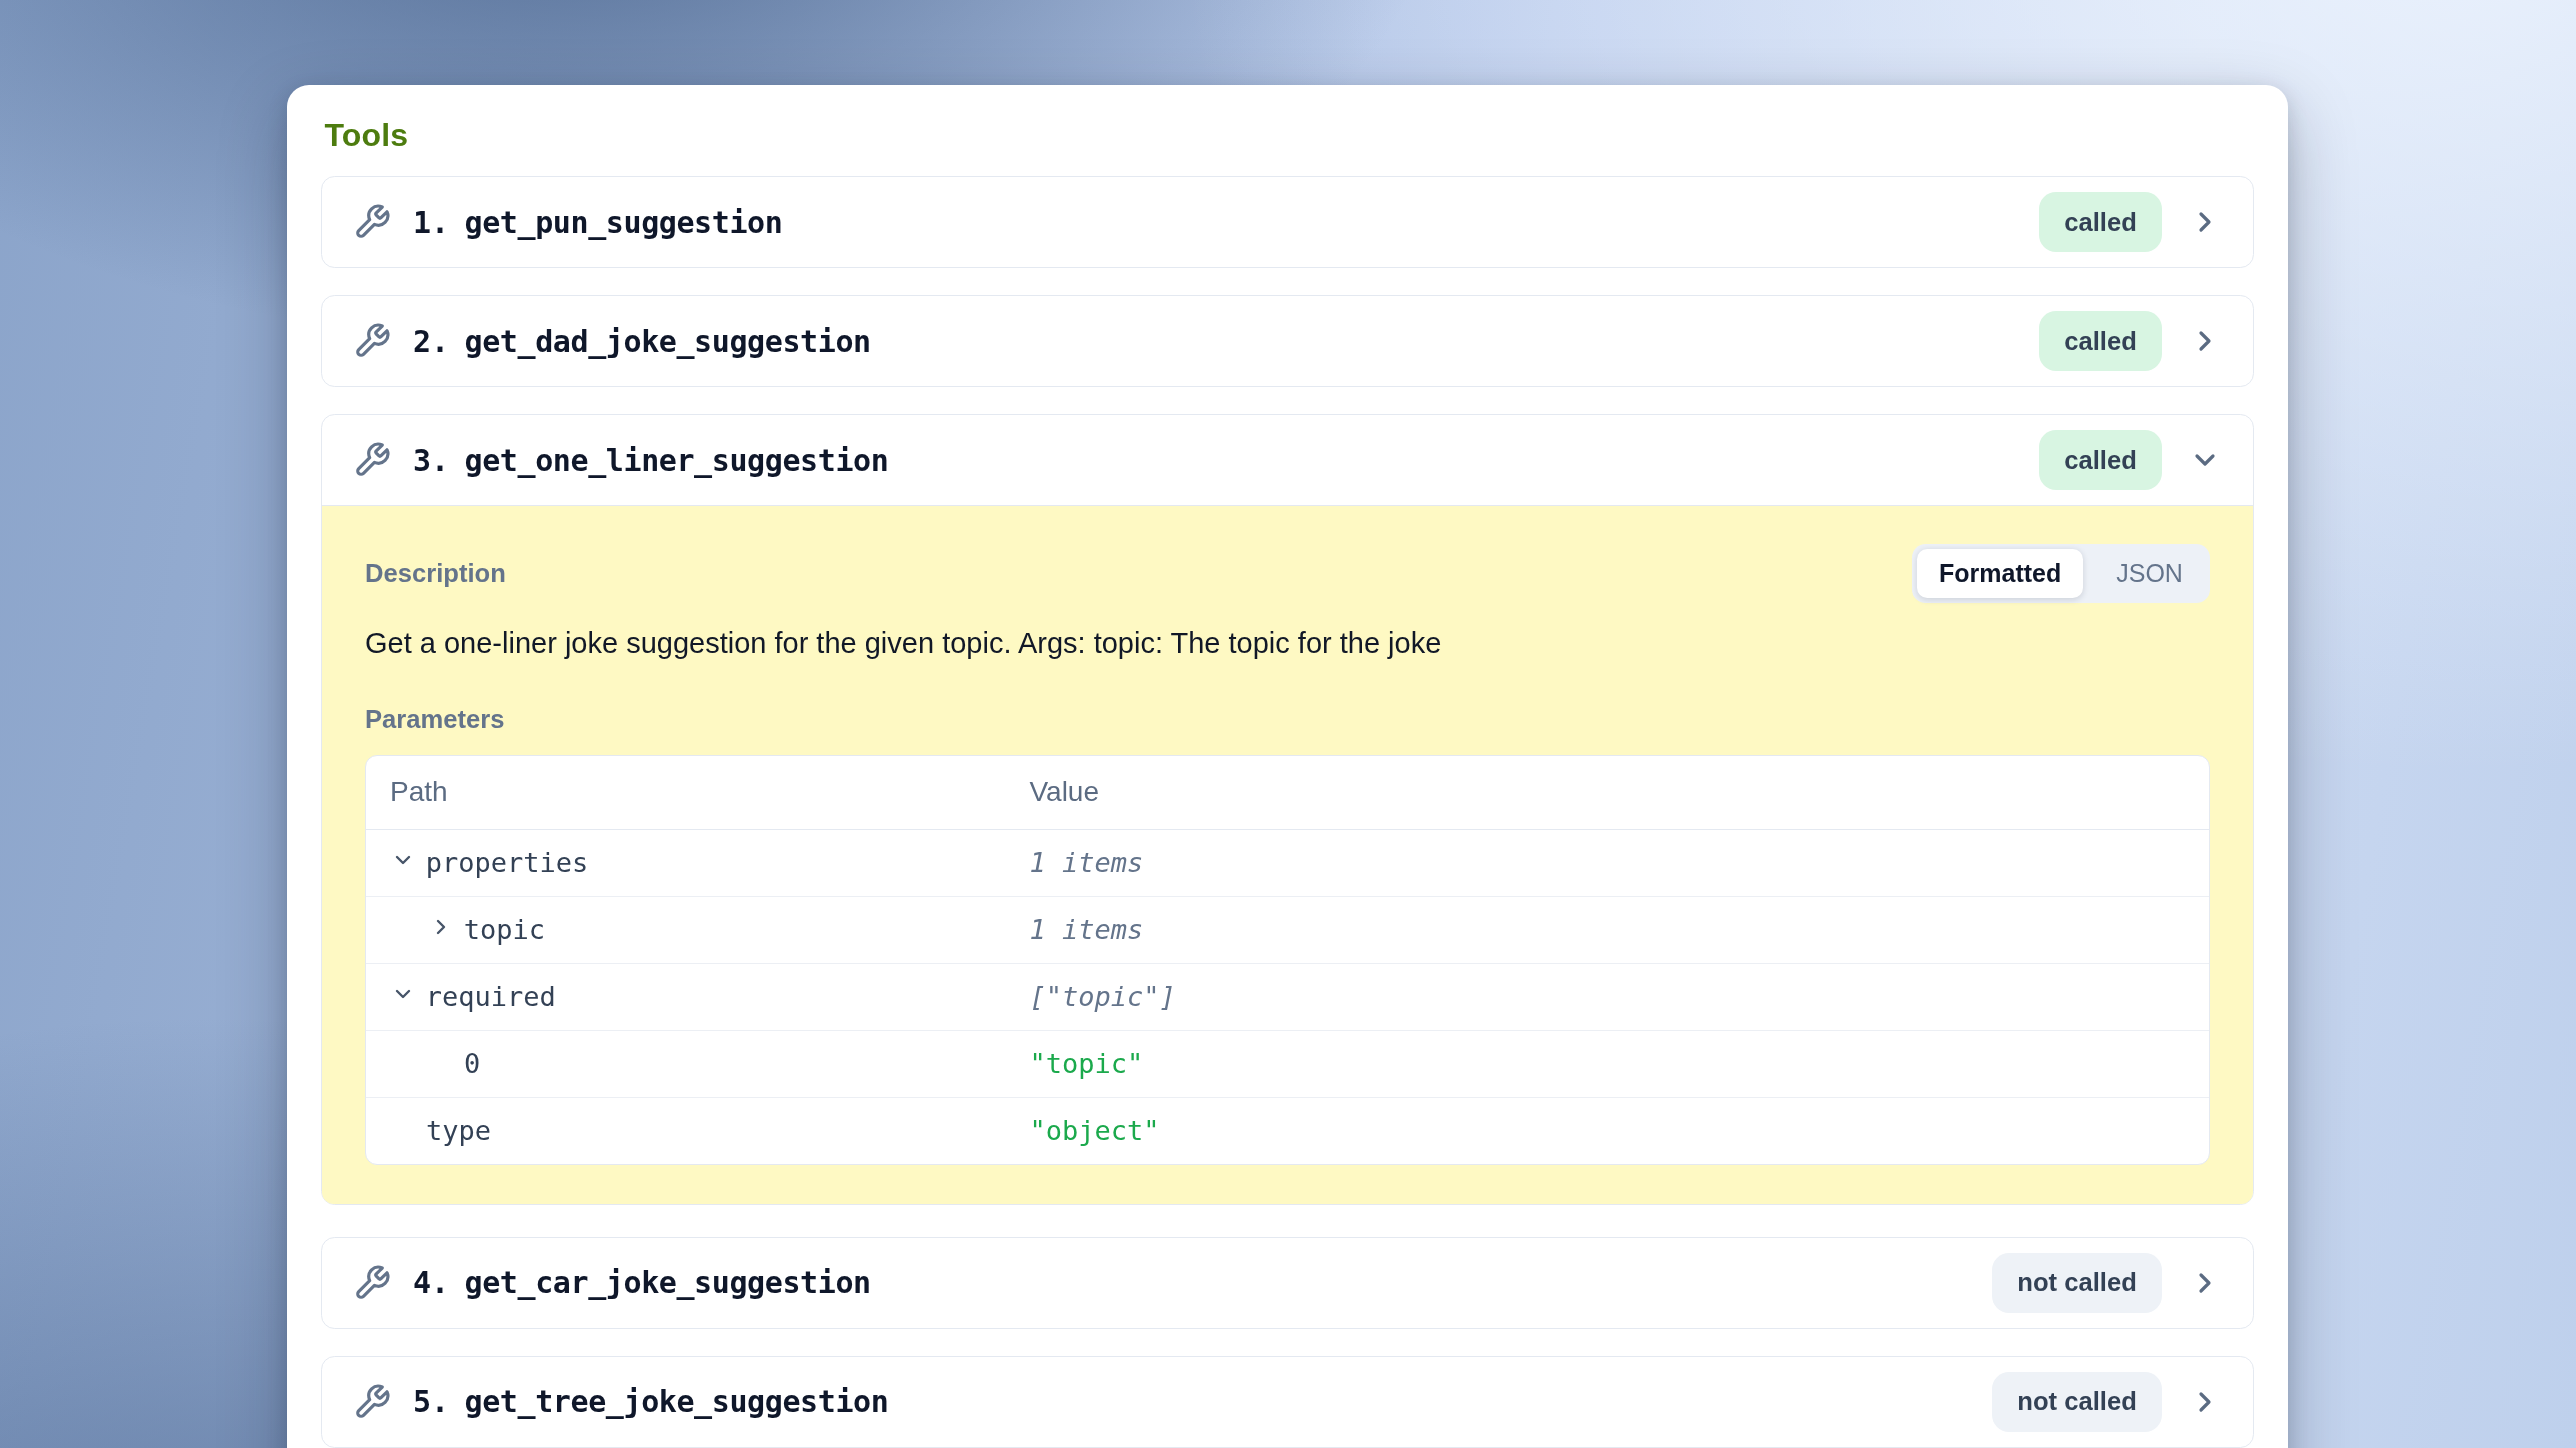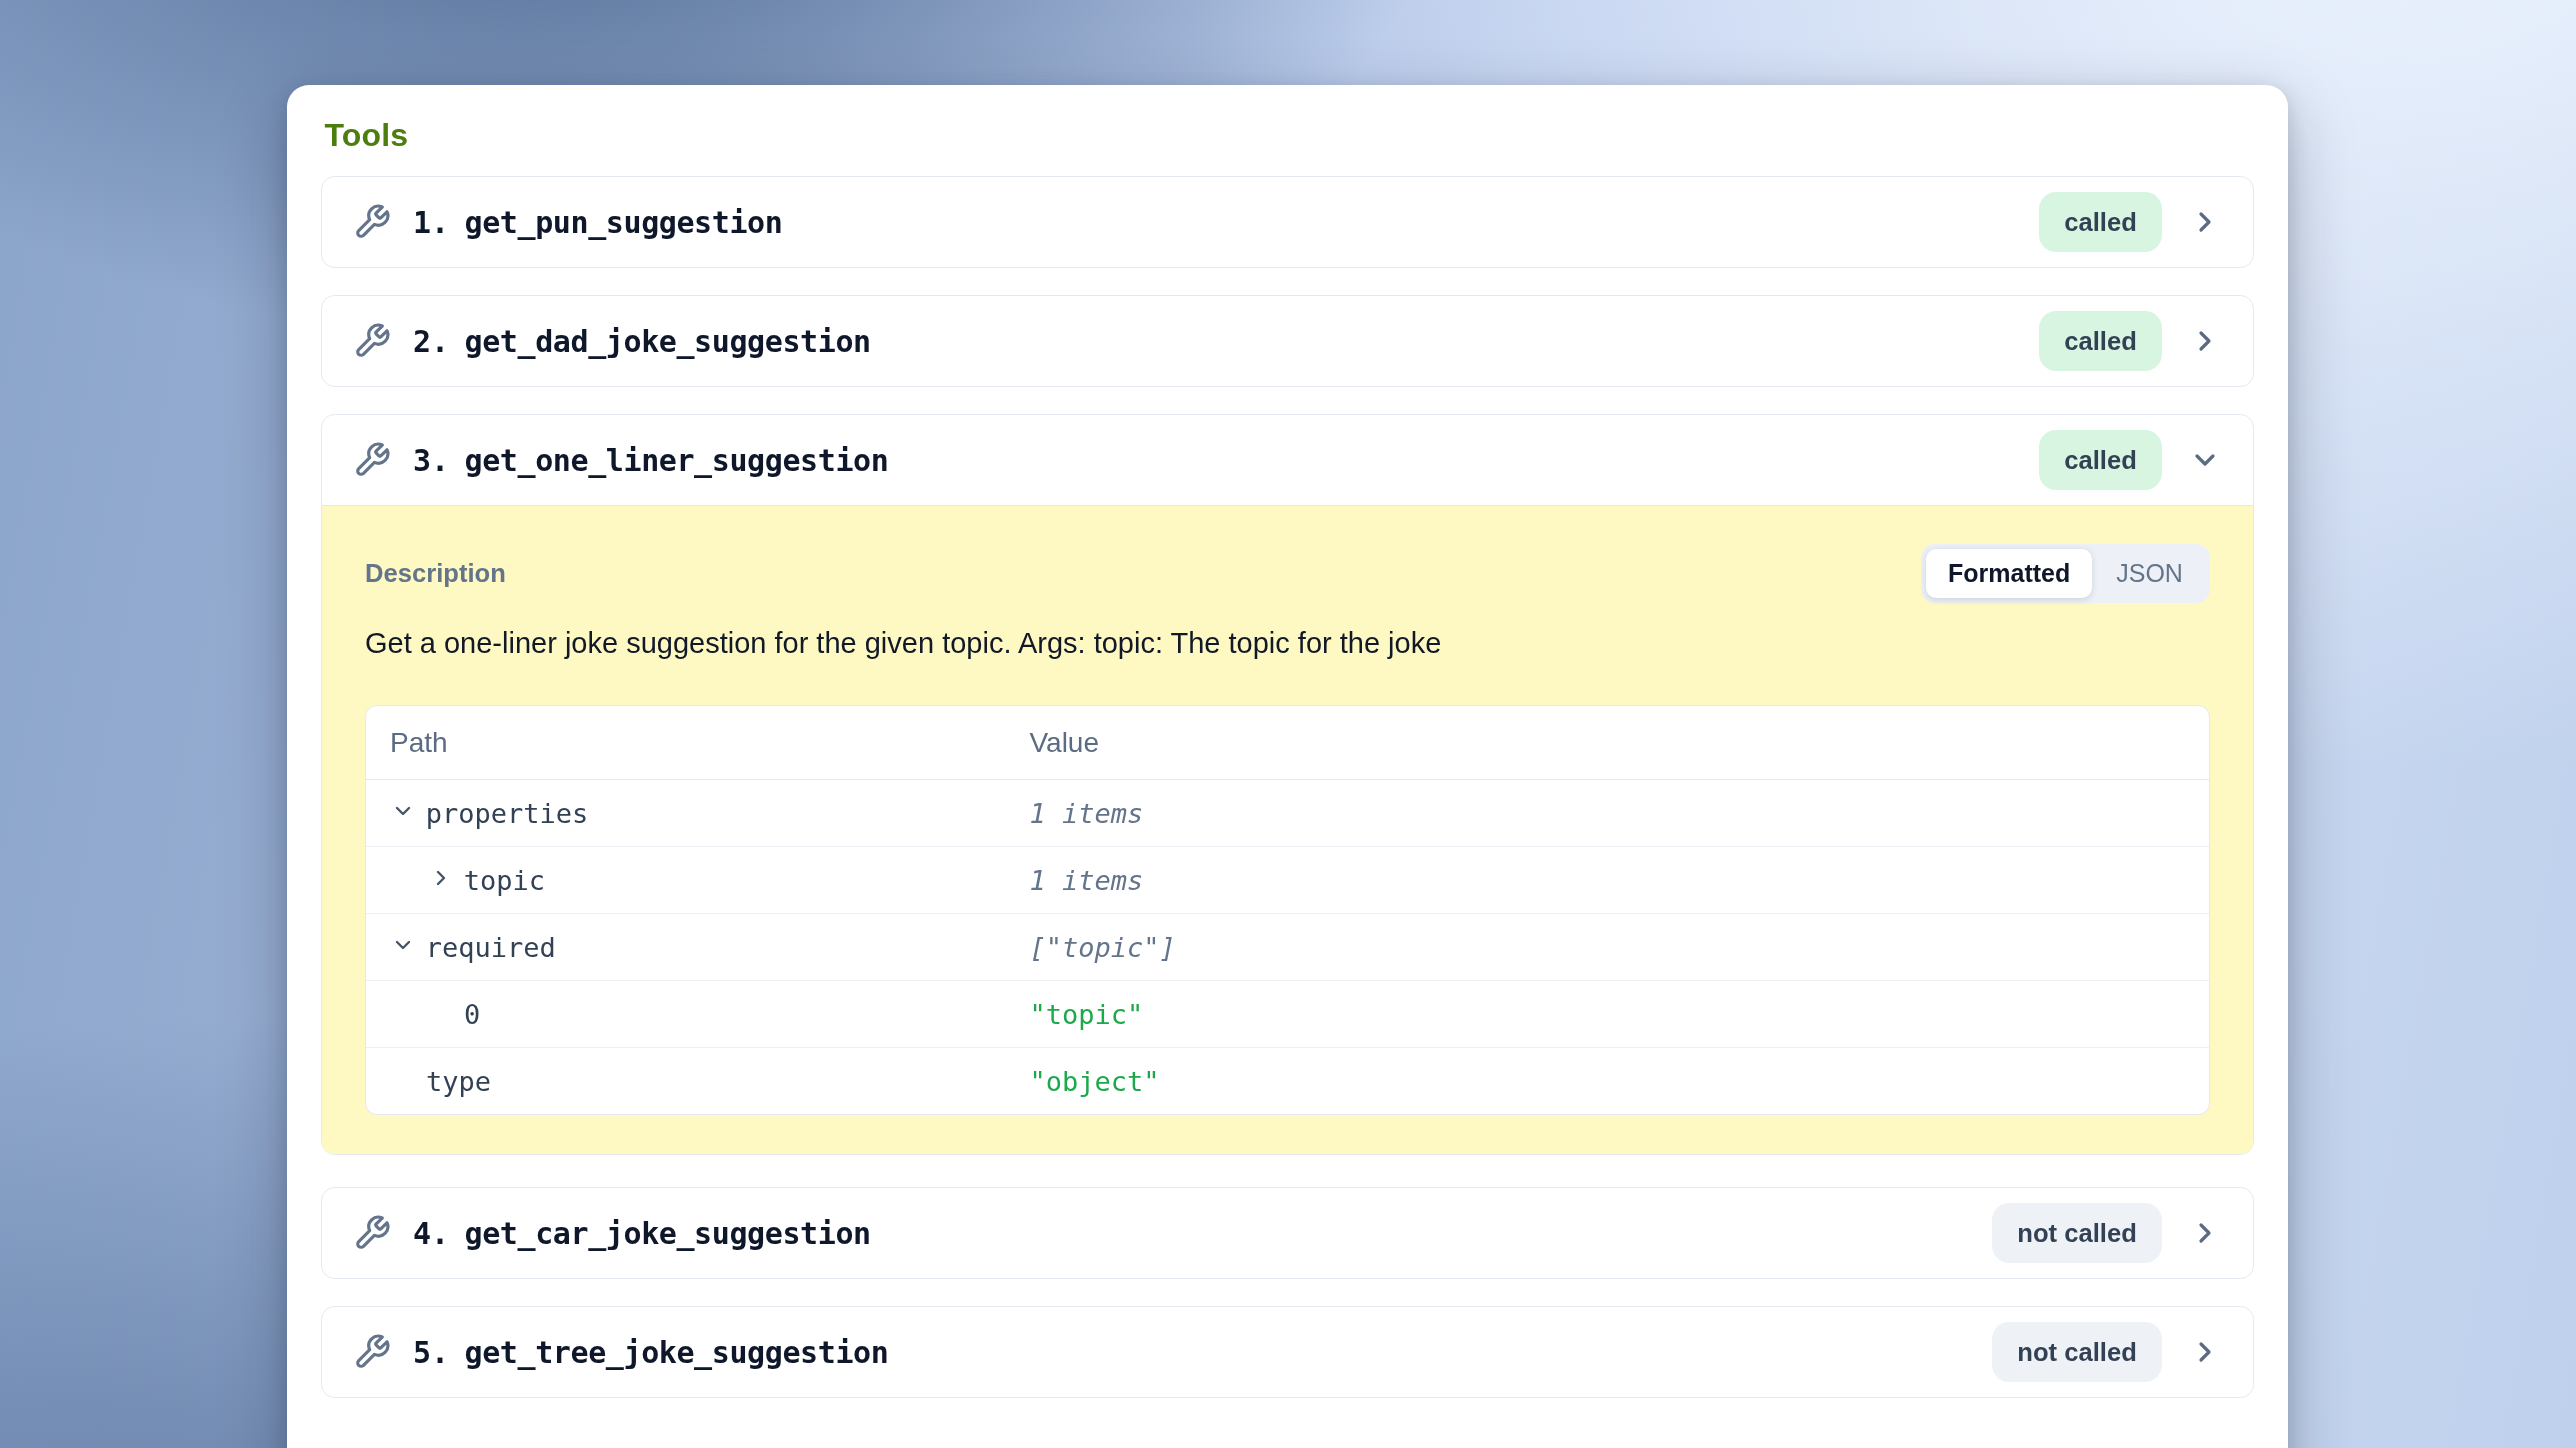--- a/index.html
+++ b/index.html
@@ -111,21 +111,21 @@
     font-size: 25.6px;
     font-weight: 600;
     color: #64748b;
   }
   .toggle {
     display: flex;
     align-items: center;
     background: #edf1f7;
     border-radius: 13.6px;
     padding: 5.1px;
-    gap: 2px;
+    gap: 11px;
   }
   .toggle-opt {
     border: none;
     background: transparent;
     font-family: "Liberation Sans", "DejaVu Sans", sans-serif;
     font-size: 25px;
     height: 49px;
     padding: 0 22px;
     border-radius: 10.2px;
     color: #64748b;
@@ -261,20 +261,21 @@
         <div class="detail-head">
           <span class="section-label">Description</span>
           <div class="toggle">
             <button class="toggle-opt active">Formatted</button>
             <button class="toggle-opt">JSON</button>
           </div>
         </div>
 
         <p class="desc-text">Get a one-liner joke suggestion for the given topic. Args: topic: The topic for the joke</p>
 
+        <span class="section-label params-label">Parameters</span>
 
         <div class="p-table">
           <div class="t-head">
             <div class="col-path">
                 <span class="th-text">Path</span>
               </div>
             <div class="col-value"><span class="th-text">Value</span></div>
           </div>
 
           <div class="t-row">

